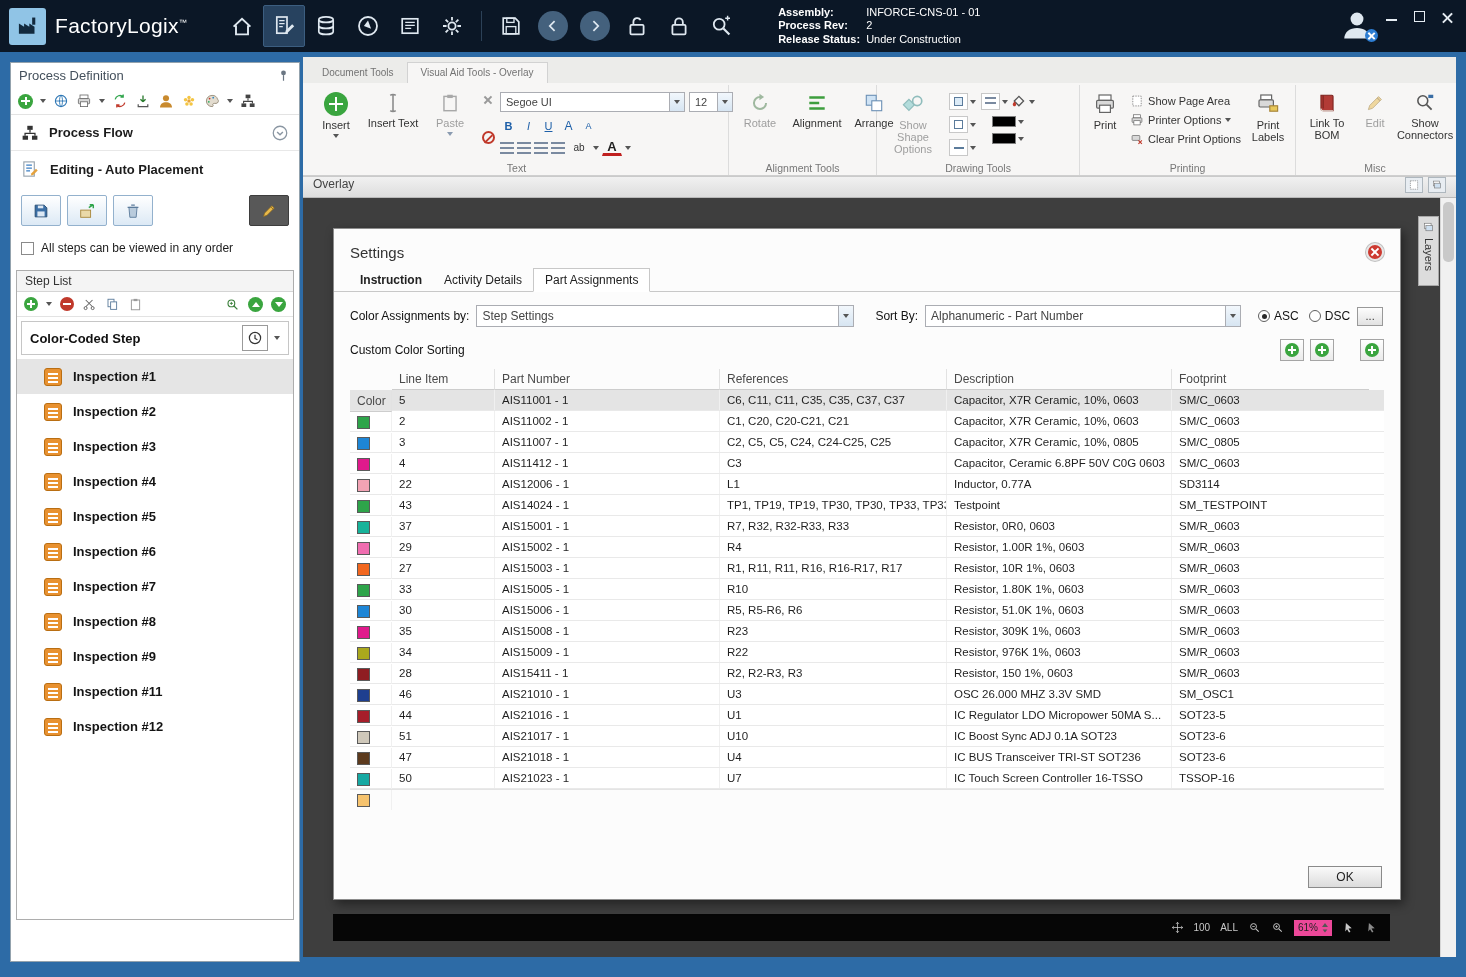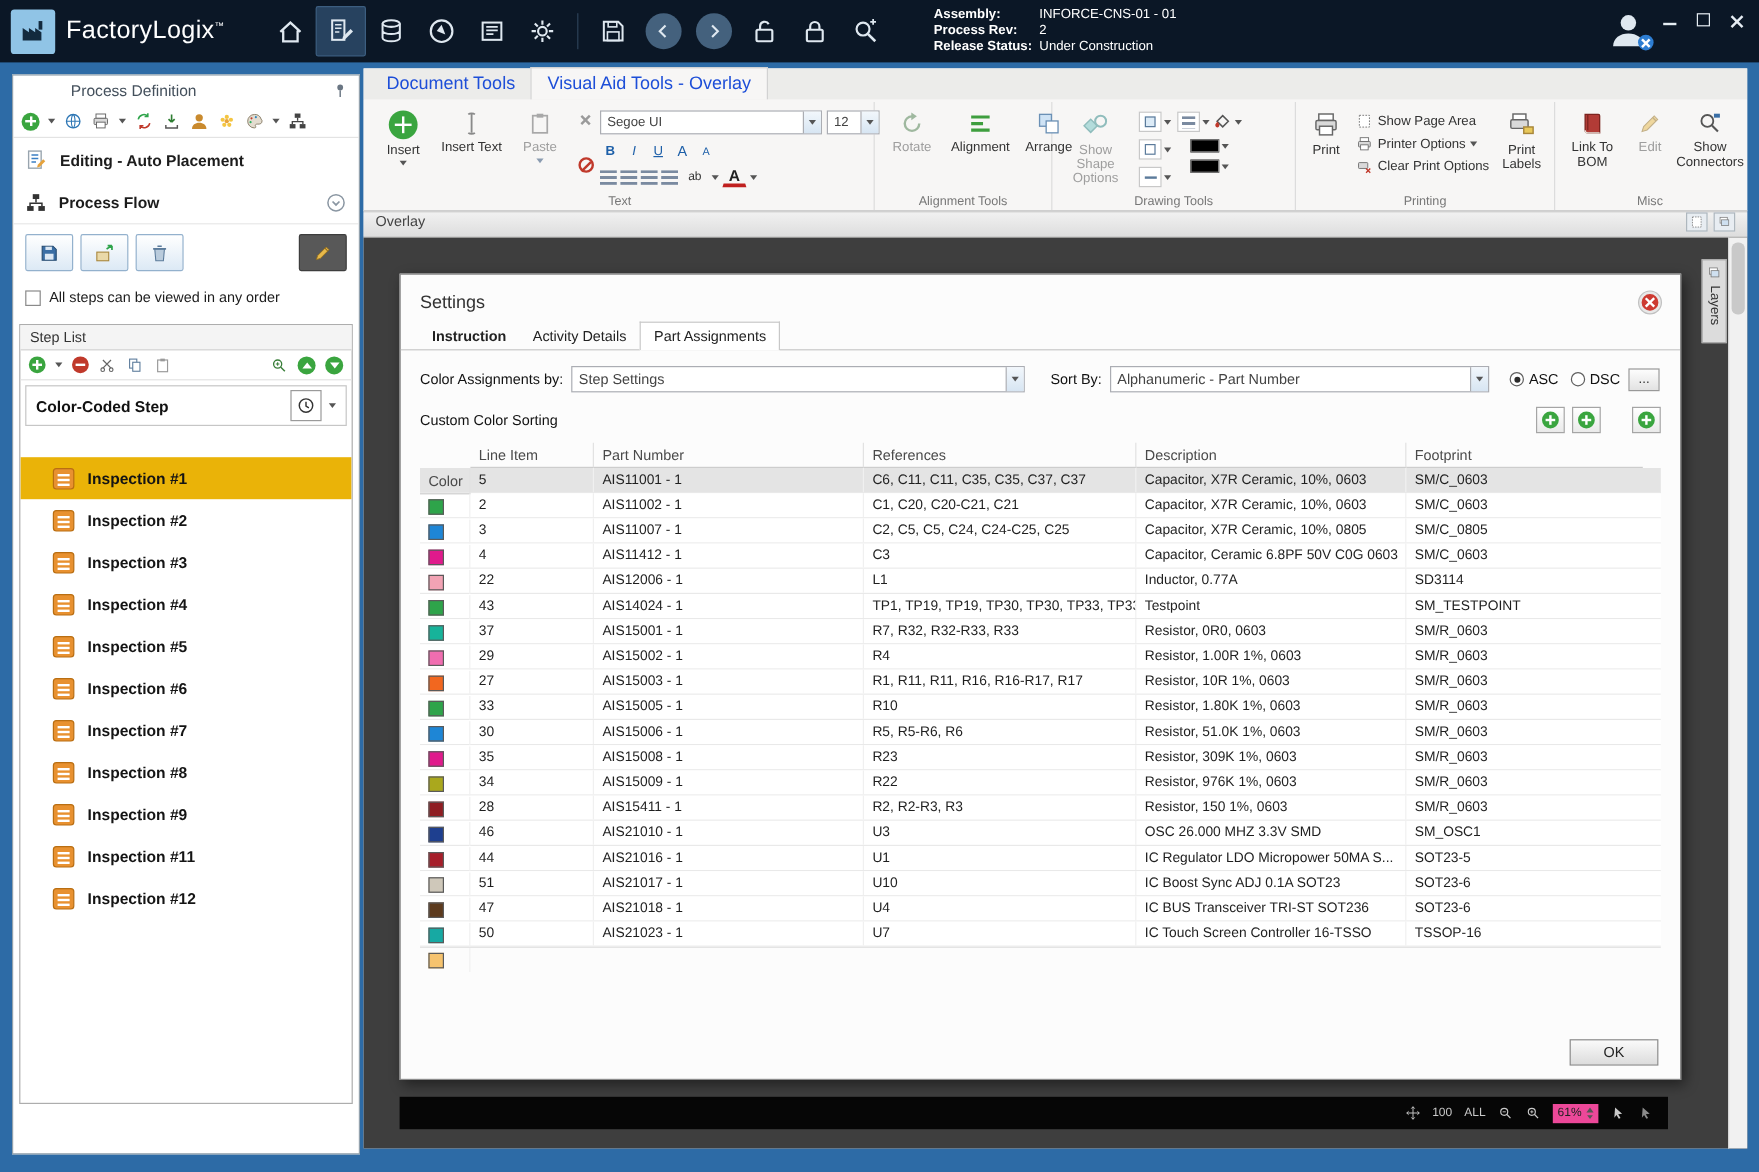--- a/index.html
+++ b/index.html
@@ -51,48 +51,48 @@
   .user-badge { position:absolute; right:-4px; bottom:0; width:13px; height:13px; background:#2d7dd2; border-radius:50%; }
   .win-controls { position:absolute; right:12px; top:10px; display:flex; gap:15px; align-items:center; }
   .win-btn { width:13px; height:13px; position:relative; }
   .win-min::before { content:""; position:absolute; left:1px; right:1px; bottom:2px; height:2px; background:#e6edf3; }
   .win-max::before { content:""; position:absolute; inset:1px; border:1.5px solid #e6edf3; }
   .win-close::before,.win-close::after { content:""; position:absolute; left:0; right:0; top:50%; height:2px; background:#e6edf3; }
   .win-close::before { transform:rotate(45deg); } .win-close::after { transform:rotate(-45deg); }
 
   
   .left-panel { position:absolute; left:10px; top:62px; width:290px; height:900px; background:#fff; border:1px solid #93a2ad; }
-  .lp-header { height:25px; display:flex; align-items:center; padding:0 8px; color:#44505c; font-size:13px;margin-left:40px; }
+  .lp-header { height:25px; display:flex; align-items:center; padding:0 8px; color:#44505c; font-size:13px; }
   .lp-header .grow { flex:1; }
   .lp-toolbar { height:27px; display:flex; align-items:center; gap:7px; padding:0 7px; border-bottom:1px solid #e3e3e3; }
   .lp-row { height:36px; display:flex; align-items:center; gap:10px; padding:0 10px; font-weight:bold; font-size:13px; color:#1c1c1c; border-bottom:1px solid #e8e8e8; }
   .lp-row .grow { flex:1; }
   .lp-buttons { display:flex; gap:6px; padding:8px 10px 6px; align-items:center; }
   .lp-btn { width:40px; height:31px; border:1px solid #93b1cd; background:linear-gradient(#ffffff,#dce9f5); display:flex; align-items:center; justify-content:center; border-radius:2px; }
   .lp-btn.dark { margin-left:auto; width:40px; background:#585858; border-color:#3d3d3d; }
   .lp-check { display:flex; align-items:center; gap:7px; padding:9px 10px; font-size:12px; color:#1c1c1c; }
   .checkbox { width:13px; height:13px; border:1px solid #8a8a8a; background:#fff; }
 
   .step-panel { margin:6px 5px 0; border:1px solid #adadad; height:650px; display:flex; flex-direction:column; }
   .sp-header { height:21px; background:#f4f4f4; border-bottom:1px solid #d4d4d4; display:flex; align-items:center; padding:0 8px; font-size:12px; color:#333; }
   .sp-toolbar { height:25px; display:flex; align-items:center; gap:8px; padding:0 7px; border-bottom:1px solid #e3e3e3; }
   .sp-toolbar .grow { flex:1; }
   .step-type-row { height:34px; margin:4px 4px 2px; border:1px solid #c6c6c6; display:flex; align-items:center; gap:6px; padding:0 8px; font-weight:bold; font-size:13px; color:#111; }
   .step-type-row .grow { flex:1; }
   .clock-btn { width:26px; height:26px; border:1px solid #9a9a9a; background:#fff; display:flex; align-items:center; justify-content:center; }
   .step-list { flex:1; overflow:hidden; padding-top:2px; }
   .step-item { height:35px; display:flex; align-items:center; gap:11px; padding:0 10px 0 27px; font-weight:bold; font-size:13px; color:#141414; }
-  .step-item.selected { background:#eab308;margin-top:22px; }
+  .step-item.selected { background:#e5e5e5; }
   .step-icon { width:18px; height:18px; background:#e89130; border:1px solid #b96e12; border-radius:3px; position:relative; flex:0 0 auto; }
   .step-icon::before { content:""; position:absolute; left:3px; top:4px; width:10px; height:2px; background:#fff; box-shadow:0 4px 0 #fff,0 8px 0 #fff; }
 
   
   .main { position:absolute; left:303px; top:57px; width:1153px; height:900px; display:flex; flex-direction:column; background:#f7f6f5; }
   .ribbon-tabs { height:26px; display:flex; align-items:flex-end; background:#ececea; padding-left:6px; }
-  .rtab { padding:4px 13px 5px; font-size:15px; color:#1d4ed8; }
+  .rtab { padding:4px 13px 5px; font-size:10px; color:#737373; }
   .rtab.active { background:#f7f6f5; border:1px solid #d2d2d2; border-bottom:none; }
   .ribbon { height:93px; background:#f7f6f5; border-bottom:1px solid #cfcfcf; display:flex; padding:2px 2px 0; }
   .rgroup { position:relative; padding:2px 5px 15px; border-right:1px solid #dcdcdc; display:flex; }
   .rgroup-label { position:absolute; bottom:1px; left:0; right:0; text-align:center; font-size:10.5px; color:#777; }
   .rg-content { display:flex; gap:5px; }
   .big-btn { width:52px; display:flex; flex-direction:column; align-items:center; gap:3px; padding-top:5px; font-size:11px; color:#333; text-align:center; line-height:12px; }
   .big-btn.disabled { color:#9e9e9e; }
   .small-col { display:flex; flex-direction:column; gap:5px; padding-top:6px; align-items:center; }
   .combo { height:20px; border:1px solid #abadb3; background:#fff; display:flex; align-items:center; font-size:11px; color:#444; padding-left:5px; }
   .combo .cbtn { margin-left:auto; width:15px; align-self:stretch; background:linear-gradient(#f2f7fc,#d7e5f2); border-left:1px solid #abadb3; display:flex; align-items:center; justify-content:center; }
@@ -500,35 +500,35 @@
         <use href="#i-flower"></use>
       </svg>
     <svg width="16" height="16">
         <use href="#i-palette"></use>
       </svg>
       <span class="caret"></span>
     <svg width="16" height="16" style="color:#444">
         <use href="#i-flow"></use>
       </svg>
   </div>
-  <div class="lp-row" style="border-bottom:none">
-    <svg width="19" height="19">
-        <use href="#i-editlist"></use>
-      </svg>
-    <span>Editing - Auto Placement</span>
-  </div>
   <div class="lp-row">
     <svg width="18" height="18" style="color:#333">
         <use href="#i-flow"></use>
       </svg>
     <span>Process Flow</span>
     <span class="grow"></span>
     <svg width="18" height="18" style="color:#8a96a2">
         <use href="#i-circledown"></use>
       </svg>
+  </div>
+  <div class="lp-row" style="border-bottom:none">
+    <svg width="19" height="19">
+        <use href="#i-editlist"></use>
+      </svg>
+    <span>Editing - Auto Placement</span>
   </div>
   <div class="lp-buttons">
     <span class="lp-btn">
         <svg width="18" height="18">
           <use href="#i-floppy"></use>
         </svg>
       </span>
     <span class="lp-btn">
         <svg width="18" height="18">
           <use href="#i-import"></use>

